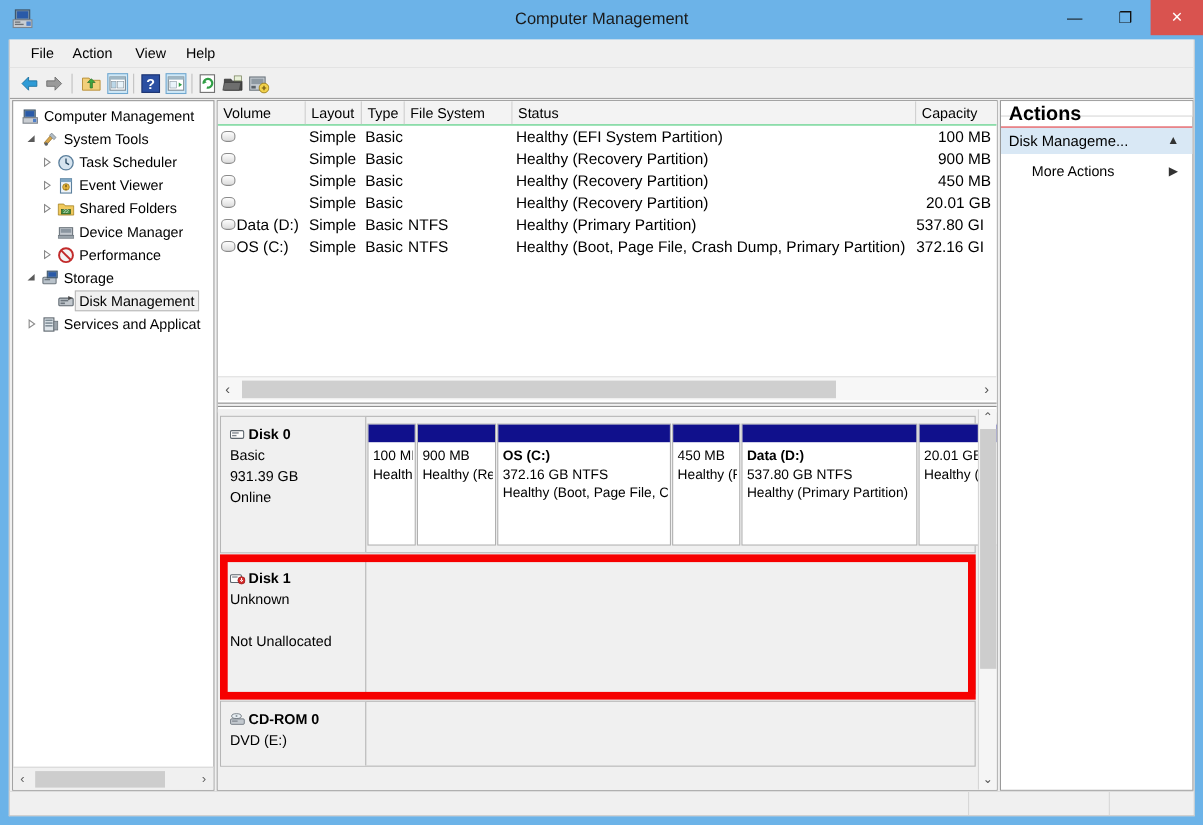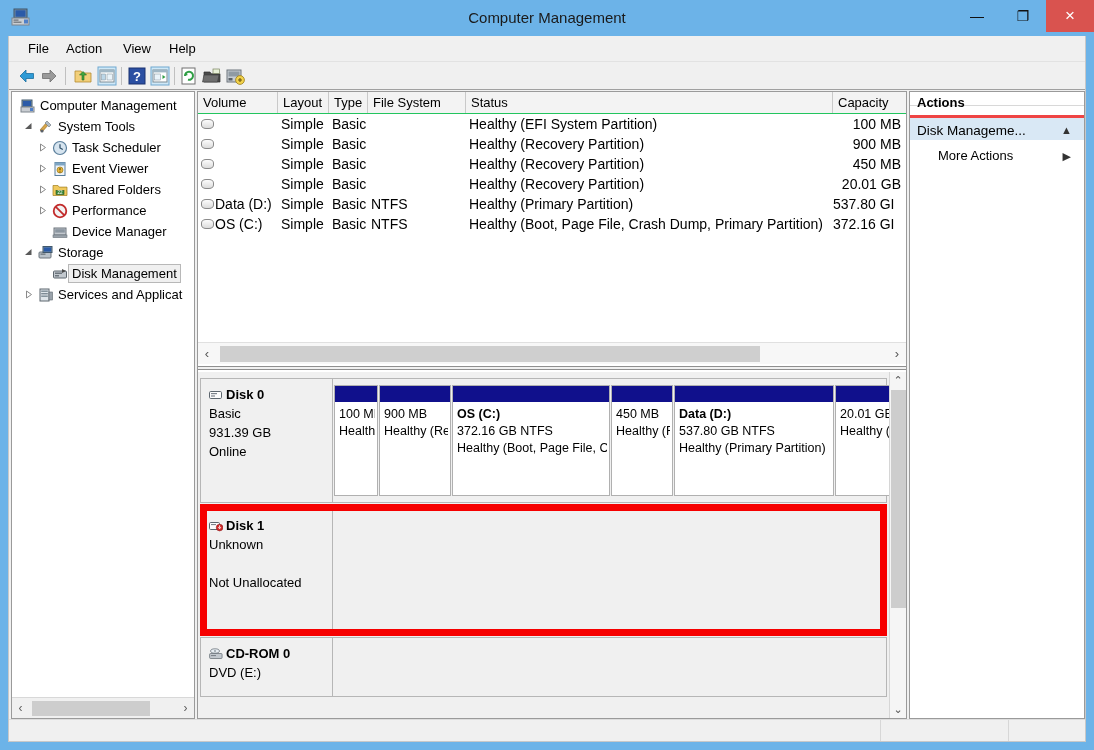--- a/index.html
+++ b/index.html
@@ -248,26 +248,26 @@
   }
   .leg-item { margin-right: 6px; }
 
   
   #actions-pane {
     position: absolute; left: 900px; top: 0; width: 176px; height: 628px;
     background: #fff; border: 1px solid #9a9a9a;
   }
   #actions-title {
     position: absolute; left: 0; top: 0; width: 174px; height: 14px;
-    line-height: 22px; padding-left: 7px; font-weight: bold; font-size: 13px;
+    line-height: 22px; padding-left: 7px; font-weight: bold; font-size: 18px;
     background: #fff; border-bottom: 1px solid #d8d8d8;
   }
   #actions-group {
     position: absolute; left: 0; top: 23px; width: 174px; height: 25px;
-    background: #d9e8f5; border-top: 3px solid #ef4444;
+    background: #d9e8f5; border-top: 1px solid #ef4444;
     line-height: 25px; padding-left: 7px; font-size: 13.5px; cursor: default;
   }
   #actions-group .chev {
     position: absolute; right: 12px; top: 0; font-size: 11px; color: #333;
   }
   .action-item {
     position: absolute; left: 0; width: 174px; height: 24px;
     line-height: 24px; padding-left: 28px; font-size: 13px; cursor: default;
   }
   .action-item .chev {
@@ -427,37 +427,37 @@
             </svg>
             <svg class="ticon" style="left:40px" viewBox="0 0 16 16">
               <path d="M1 3.5 h5 l1.2 1.6 h7.8 v8.4 h-14 z" fill="#f0c95c" stroke="#a07e20" stroke-width="0.7"></path>
               <rect x="4" y="8.5" width="8" height="4" fill="#3d8b3d" stroke="#225522" stroke-width="0.6"></rect>
               <text x="8" y="12" font-size="4.5" fill="#fff" text-anchor="middle" font-family="Liberation Sans, sans-serif">22</text>
             </svg>
             <span class="tlabel" style="left:60px">Shared Folders</span>
           </div>
 
           <div class="tree-row">
-            <svg class="expander" style="left:26px" viewBox="0 0 9 9">
-              <path d="M2.5 1 L2.5 8 L7.5 4.5 Z" fill="none" stroke="#8a8a8a" stroke-width="1"></path>
-            </svg>
-            <svg class="ticon" style="left:40px" viewBox="0 0 16 16">
-              <circle cx="8" cy="8" r="6.3" fill="#f3f3f3" stroke="#c22b2b" stroke-width="1.8"></circle>
-              <path d="M3.8 3.8 L12.2 12.2" stroke="#c22b2b" stroke-width="1.8"></path>
-            </svg>
-            <span class="tlabel" style="left:60px">Performance</span>
-          </div>
-
-          <div class="tree-row">
             <svg class="ticon" style="left:40px" viewBox="0 0 16 16">
               <rect x="2" y="4" width="12" height="7" fill="#c2c8ce" stroke="#6c757d"></rect>
               <rect x="3.2" y="5.2" width="9.6" height="3.4" fill="#8b96a0"></rect>
               <rect x="1" y="11" width="14" height="2.6" fill="#9aa3ab" stroke="#6c757d" stroke-width="0.6"></rect>
             </svg>
             <span class="tlabel" style="left:60px">Device Manager</span>
+          </div>
+
+          <div class="tree-row">
+            <svg class="expander" style="left:26px" viewBox="0 0 9 9">
+              <path d="M2.5 1 L2.5 8 L7.5 4.5 Z" fill="none" stroke="#8a8a8a" stroke-width="1"></path>
+            </svg>
+            <svg class="ticon" style="left:40px" viewBox="0 0 16 16">
+              <circle cx="8" cy="8" r="6.3" fill="#f3f3f3" stroke="#c22b2b" stroke-width="1.8"></circle>
+              <path d="M3.8 3.8 L12.2 12.2" stroke="#c22b2b" stroke-width="1.8"></path>
+            </svg>
+            <span class="tlabel" style="left:60px">Performance</span>
           </div>
 
           <div class="tree-row">
             <svg class="expander" style="left:12px" viewBox="0 0 9 9">
               <path d="M1 7 L7.5 7 L7.5 1 Z" fill="#5a5a5a"></path>
             </svg>
             <svg class="ticon" style="left:26px" viewBox="0 0 16 16">
               <rect x="1" y="7" width="12" height="6" rx="1" fill="#b9c2ca" stroke="#6c757d"></rect>
               <rect x="2.5" y="8.5" width="5" height="1.3" fill="#6c757d"></rect>
               <rect x="5" y="1.5" width="9" height="6" fill="#6f8ba6" stroke="#41586c"></rect>

